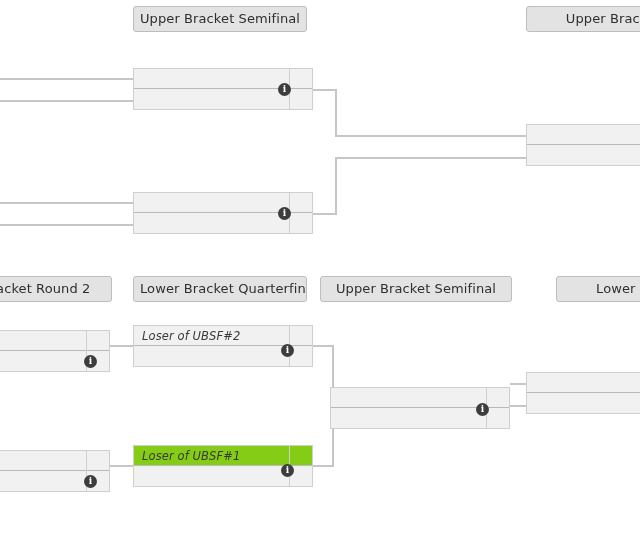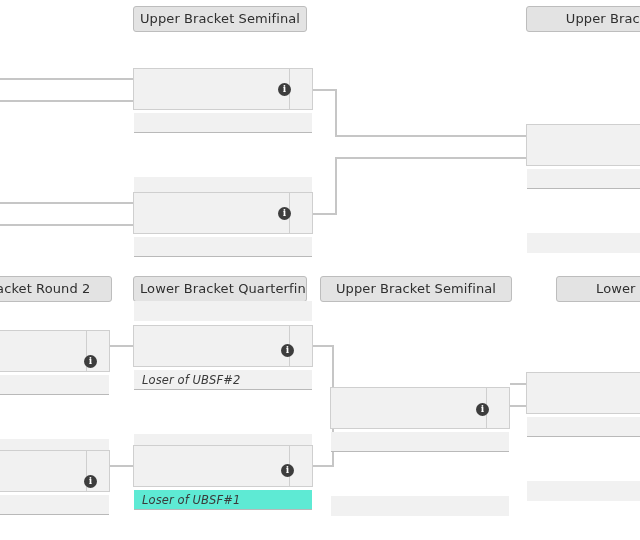--- a/index.html
+++ b/index.html
@@ -47,21 +47,20 @@
     overflow: visible;
   }
   .match .slot {
     box-sizing: border-box;
     height: 50%;
     position: relative;
     background: #f1f1f1;
     display: flex;
     align-items: center;
     padding-left: 8px;
-    margin-top: 44px;
   }
   .match .slot.top {
     border-bottom: 1px solid #b9b9b9;
   }
   .match .slot-label {
     font-size: 11.5px;
     font-style: italic;
     color: #3a3a3a;
     white-space: nowrap;
     overflow: hidden;
@@ -193,21 +192,21 @@
       <div class="slot top" style="background: rgb(241, 241, 241);">
         <span class="slot-label">Loser of UBSF#2</span>
       </div>
       <div class="slot bottom" style="background: rgb(241, 241, 241);">
         <span class="slot-label"></span>
       </div>
       <div class="divider" style="right: 22px; background: rgb(207, 207, 207);"></div>
     </div>
     <div class="info-badge" style="left: 281px; top: 344px; background: rgb(61, 61, 61);">i</div>
     <div class="match" style="left: 133px; top: 445px; width: 180px; height: 42px; background: rgb(241, 241, 241); border-color: rgb(207, 207, 207); z-index: 3;">
-      <div class="slot top" style="background: #5eead4;">
+      <div class="slot top" style="background: #84cc16;">
         <span class="slot-label">Loser of UBSF#1</span>
       </div>
       <div class="slot bottom" style="background: rgb(241, 241, 241);">
         <span class="slot-label"></span>
       </div>
       <div class="divider" style="right: 22px; background: rgb(207, 207, 207);"></div>
     </div>
     <div class="info-badge" style="left: 281px; top: 464px; background: rgb(61, 61, 61);">i</div>
     <div class="match" style="left: 330px; top: 387px; width: 180px; height: 42px; background: rgb(241, 241, 241); border-color: rgb(207, 207, 207); z-index: 3;">
       <div class="slot top" style="background: rgb(241, 241, 241);">

